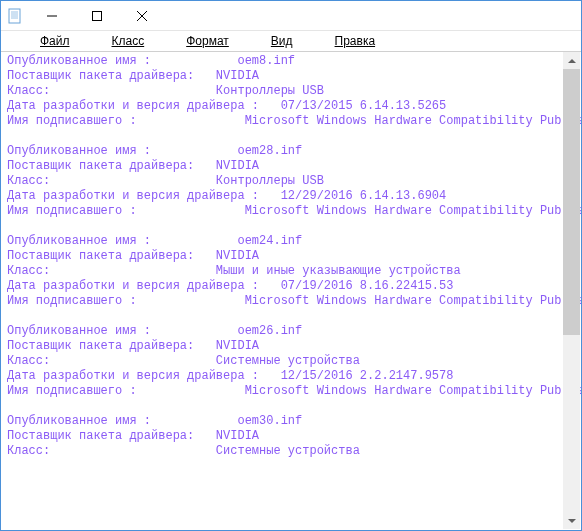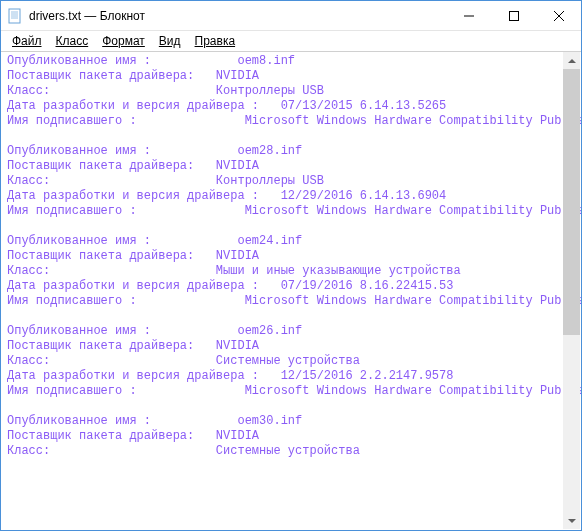--- a/index.html
+++ b/index.html
@@ -52,21 +52,21 @@
     display: flex;
     align-items: center;
     padding: 0 4px;
     font-size: 12px;
     background: #fff;
   }
   .menu-item {
     padding: 1px 7px;
     cursor: default;
   }
-  .menu-item .ul { text-decoration: underline; }
+  .menu-item .ul { text-decoration: underline; margin-left: 28px; }
   .content {
     padding: 2px 6px;
     font-family: Consolas, "Courier New", monospace;
     font-size: 12px;
     line-height: 15px;
     color: #8b5cf6;
     white-space: pre;
     overflow: hidden;
     border-top: 1px solid #d0d0d0;
     height: calc(100% - 50px);
@@ -107,21 +107,20 @@
 <div class="titlebar">
   <span class="titlebar-icon">
     <svg width="16" height="16" viewBox="0 0 16 16">
       <rect x="2" y="1" width="11" height="14" fill="#fff" stroke="#6aa3d8" stroke-width="1"></rect>
       <line x1="4" y1="4" x2="11" y2="4" stroke="#9cc3e6" stroke-width="1"></line>
       <line x1="4" y1="6" x2="11" y2="6" stroke="#9cc3e6" stroke-width="1"></line>
       <line x1="4" y1="8" x2="11" y2="8" stroke="#9cc3e6" stroke-width="1"></line>
       <line x1="4" y1="10" x2="11" y2="10" stroke="#9cc3e6" stroke-width="1"></line>
     </svg>
   </span>
-  <span class="titlebar-title">drivers.txt — Блокнот</span>
   <div class="window-controls">
     <div class="win-btn">
       <svg width="10" height="10">
             <line x1="0" y1="5" x2="10" y2="5" stroke="#000" stroke-width="1"></line>
           </svg>
     </div>
     <div class="win-btn">
       <svg width="10" height="10">
             <rect x="0.5" y="0.5" width="9" height="9" fill="none" stroke="#000" stroke-width="1"></rect>
           </svg>

